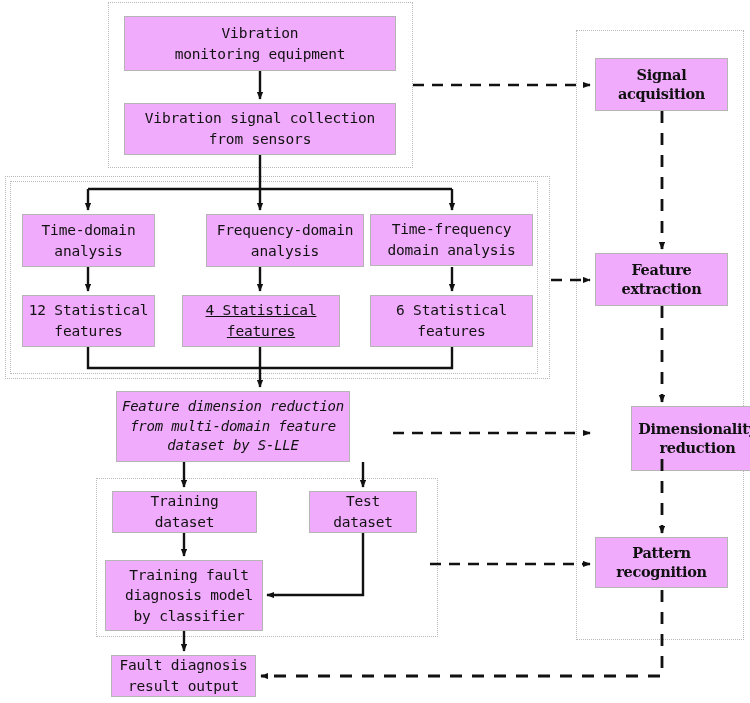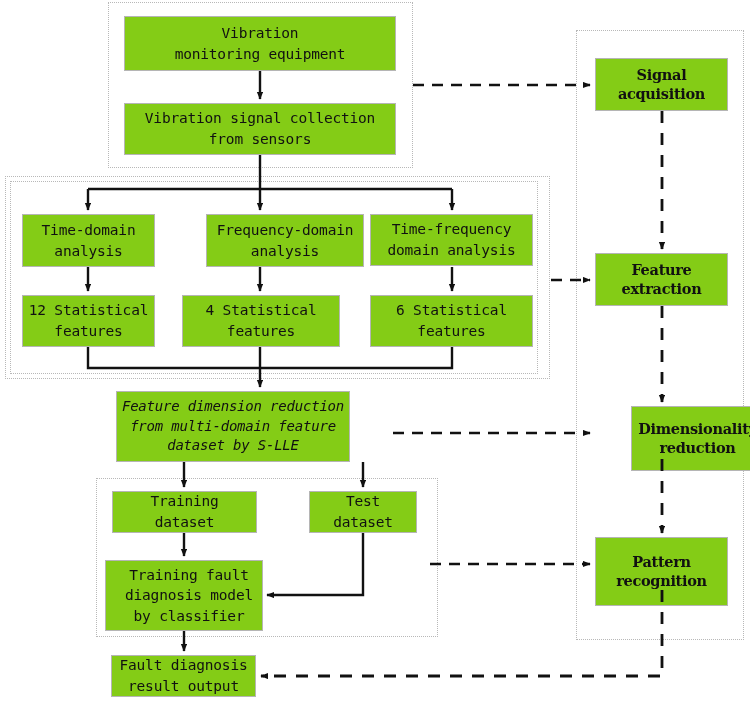--- a/index.html
+++ b/index.html
@@ -21,21 +21,21 @@
     box-sizing: border-box;
   }
   .node {
     position: absolute;
     border: 1px solid #b5b5b5;
     box-sizing: border-box;
     display: flex;
     align-items: center;
     justify-content: center;
     text-align: center;
-    background: #84cc16;
+    background: #f0abfc;
     font-family: "DejaVu Sans Mono", monospace;
     font-size: 14.5px;
     line-height: 1.42;
     color: #111111;
     letter-spacing: -0.2px;
     white-space: pre-line;
   }
   .node.stage {
     font-family: "DejaVu Serif", serif;
     font-weight: bold;
@@ -79,21 +79,21 @@
 
   <div class="node" style="left:182px; top:214px; width:158px; height:53px;margin-left:24px;">Frequency-domain
 analysis</div>
 
   <div class="node" style="left:370px; top:214px; width:163px; height:52px;">Time-frequency
 domain analysis</div>
 
   <div class="node" style="left:22px; top:295px; width:133px; height:52px;">12 Statistical
 features</div>
 
-  <div class="node" style="left:182px; top:295px; width:158px; height:52px;">4 Statistical
+  <div class="node" style="left:182px; top:295px; width:158px; height:52px;text-decoration:underline;">4 Statistical
 features</div>
 
   <div class="node" style="left:370px; top:295px; width:163px; height:52px;">6 Statistical
 features</div>
 
   <div class="node tight" style="left:116px; top:391px; width:234px; height:71px;font-style:italic;">Feature  dimension reduction
 from multi-domain feature
 dataset by S-LLE</div>
 
   <div class="node" style="left:112px; top:491px; width:145px; height:42px;">Training
@@ -111,21 +111,21 @@
 
   <div class="node" style="left:111px; top:655px; width:145px; height:42px;">Fault diagnosis
 result output</div>
 
   <div class="node stage" style="left:595px; top:253px; width:133px; height:53px;">Feature
 extraction</div>
 
   <div class="node stage" style="left:595px; top:406px; width:133px; height:65px;margin-left:36px;">Dimensionality
 reduction</div>
 
-  <div class="node stage" style="left:595px; top:537px; width:133px; height:69px;">Pattern
+  <div class="node stage" style="left:595px; top:537px; width:133px; height:51px;">Pattern
 recognition</div>
 
   <svg class="wires" viewBox="0 0 750 703" xmlns="http://www.w3.org/2000/svg">
     <defs>
       <marker id="ah" markerWidth="10" markerHeight="10" refX="7.2" refY="3.2" orient="auto" markerUnits="userSpaceOnUse">
         <path d="M0,0 L8,3.2 L0,6.4 z" fill="#111111"></path>
       </marker>
       <marker id="ahs" markerWidth="9" markerHeight="9" refX="6.4" refY="2.9" orient="auto" markerUnits="userSpaceOnUse">
         <path d="M0,0 L7.2,2.9 L0,5.8 z" fill="#111111"></path>
       </marker>

